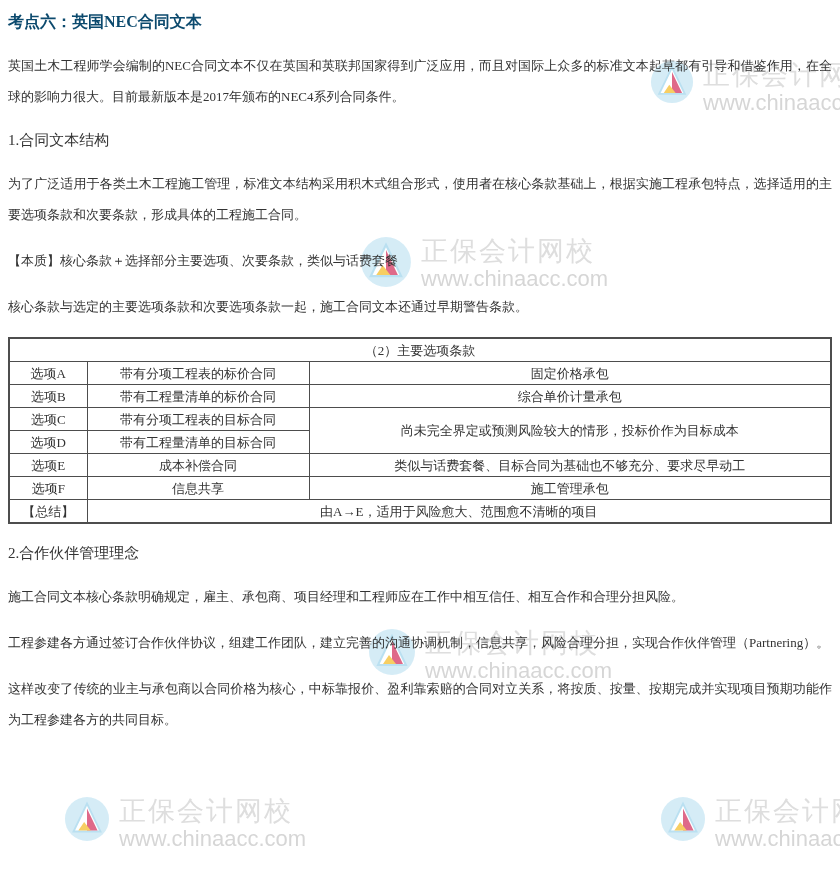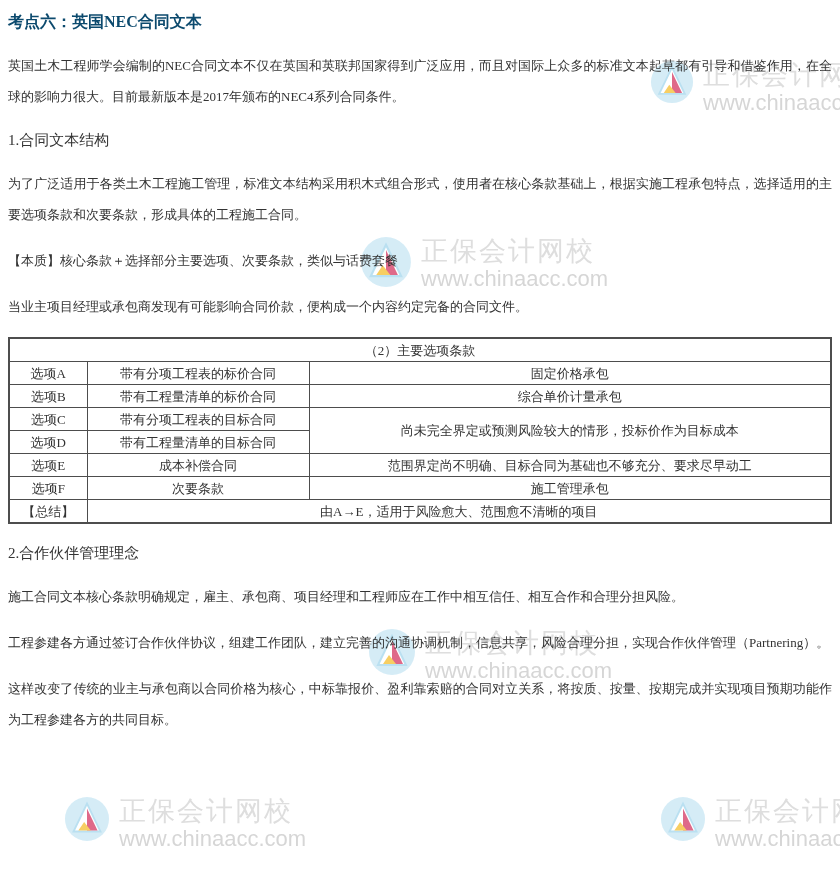--- a/index.html
+++ b/index.html
@@ -108,21 +108,21 @@
   <div class="doc-title">考点六：英国NEC合同文本</div>
 
   <p class="para">英国土木工程师学会编制的NEC合同文本不仅在英国和英联邦国家得到广泛应用，而且对国际上众多的标准文本起草都有引导和借鉴作用，在全球的影响力很大。目前最新版本是2017年颁布的NEC4系列合同条件。</p>
 
   <div class="sec-heading">1.合同文本结构</div>
 
   <p class="para">为了广泛适用于各类土木工程施工管理，标准文本结构采用积木式组合形式，使用者在核心条款基础上，根据实施工程承包特点，选择适用的主要选项条款和次要条款，形成具体的工程施工合同。</p>
 
   <p class="para">【本质】核心条款＋选择部分主要选项、次要条款，类似与话费套餐</p>
 
-  <p class="para">当业主项目经理或承包商发现有可能影响合同价款，便构成一个内容约定完备的合同文件。</p>
+  <p class="para">核心条款与选定的主要选项条款和次要选项条款一起，施工合同文本还通过早期警告条款。</p>
 
   <table class="options">
     <colgroup>
         <col class="col-opt">
         <col class="col-name">
         <col>
       </colgroup>
     <tbody>
       <tr>
         <td class="thead" colspan="3">（2）主要选项条款</td>
@@ -142,25 +142,25 @@
         <td>带有分项工程表的目标合同</td>
         <td rowspan="2">尚未完全界定或预测风险较大的情形，投标价作为目标成本</td>
       </tr>
       <tr>
         <td>选项D</td>
         <td>带有工程量清单的目标合同</td>
       </tr>
       <tr>
         <td>选项E</td>
         <td>成本补偿合同</td>
-        <td>范围界定尚不明确、目标合同为基础也不够充分、要求尽早动工</td>
+        <td>类似与话费套餐、目标合同为基础也不够充分、要求尽早动工</td>
       </tr>
       <tr>
         <td>选项F</td>
-        <td>次要条款</td>
+        <td>信息共享</td>
         <td>施工管理承包</td>
       </tr>
       <tr>
         <td>【总结】</td>
         <td colspan="2" class="red-note">由A→E，适用于风险愈大、范围愈不清晰的项目</td>
       </tr>
     </tbody>
   </table>
 
   <div class="sec-heading spaced">2.合作伙伴管理理念</div>

